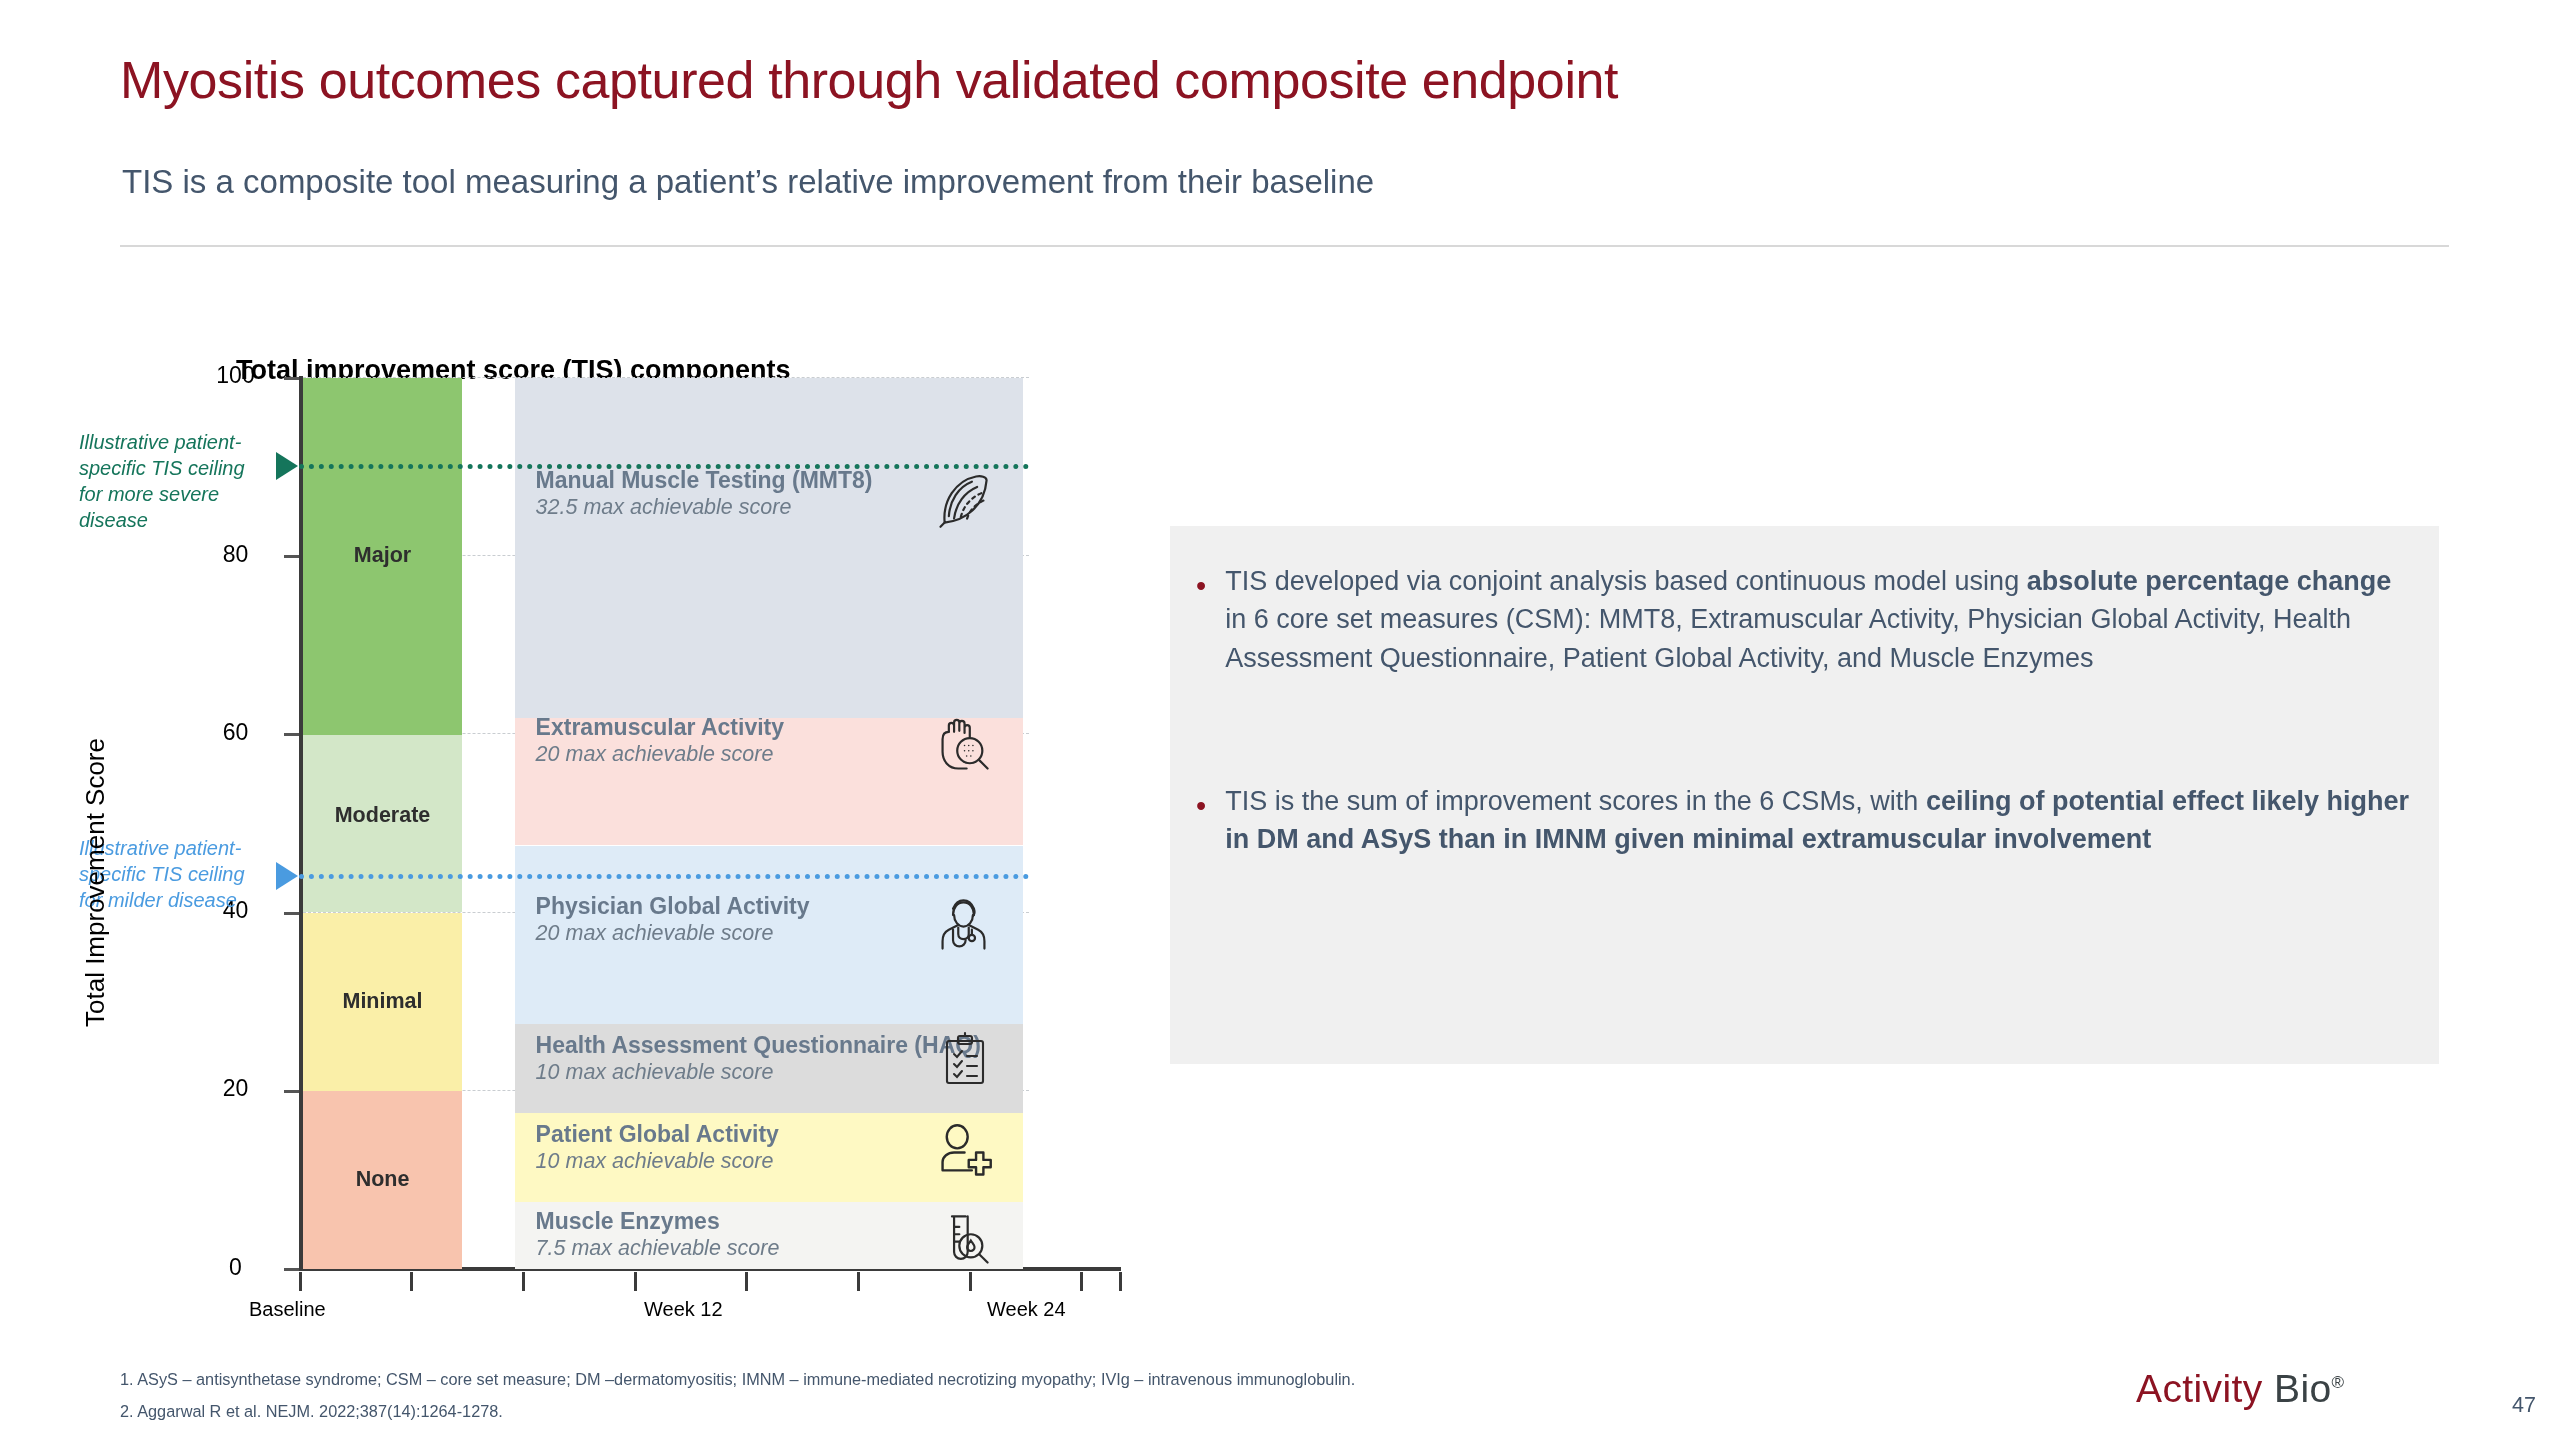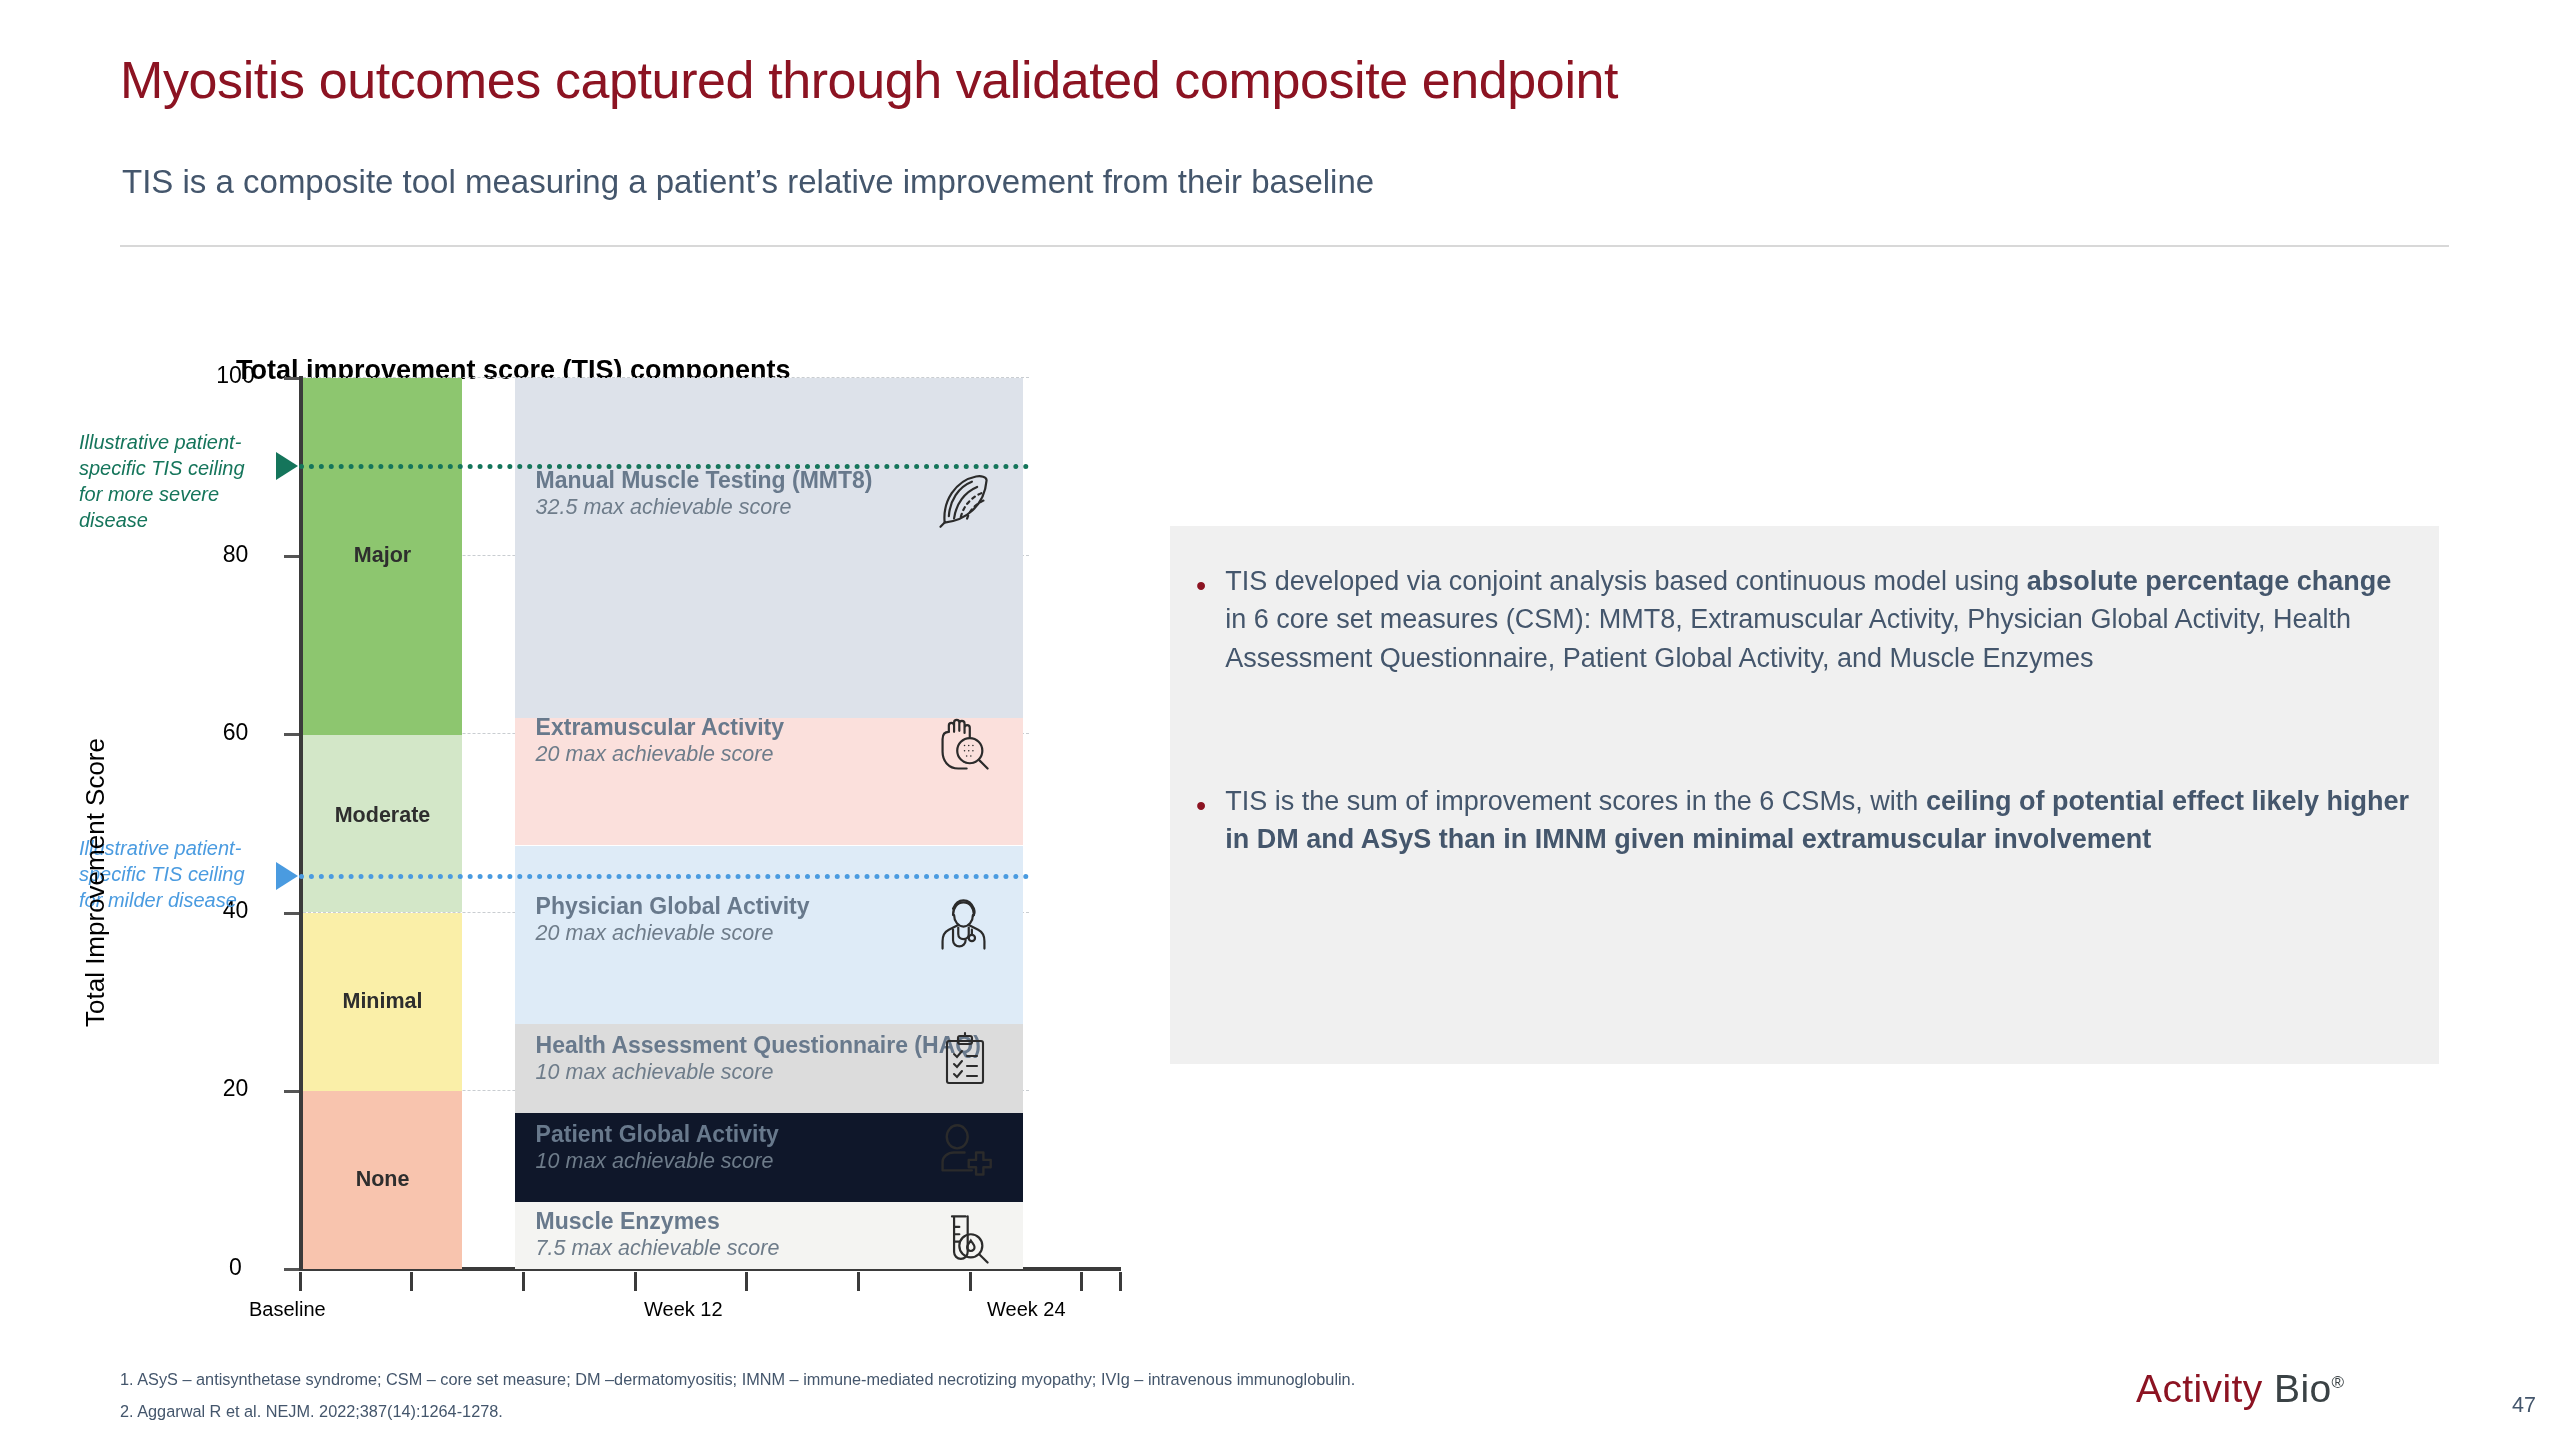--- a/index.html
+++ b/index.html
@@ -267,21 +267,21 @@
         <div class="comp-score">7.5 max achievable score</div>
       </div>
       <div class="comp-icon" style="top: 6%;"><svg width="67" height="67" viewBox="0 0 64 64" fill="none" stroke="#2b2b2b" stroke-width="2.1" stroke-linecap="round">
       <path d="M21 10h13M23 10v34a6.5 6.5 0 0013 0V10"></path>
       <path d="M23 20h5M23 27h5M23 34h5"></path>
       <circle cx="39" cy="38" r="11"></circle>
           <path d="M47 46l8 8"></path>
       <path d="M39 33c2 3 3.5 4.5 3.5 6.2A3.5 3.5 0 0139 43a3.5 3.5 0 01-3.5-3.8c0-1.7 1.5-3.2 3.5-6.2z"></path>
         </svg></div>
     </div>
-    <div class="comp-block" style="top: 1113px; height: 89px; background: #0f172a;">
+    <div class="comp-block" style="top: 1113px; height: 89px; background: #fef9c3;">
       <div class="comp-text" style="top: 8%;">
         <div class="comp-name">Patient Global Activity</div>
         <div class="comp-score">10 max achievable score</div>
       </div>
       <div class="comp-icon" style="top: 6%;"><svg width="67" height="67" viewBox="0 0 64 64" fill="none" stroke="#2b2b2b" stroke-width="2.3" stroke-linecap="round" stroke-linejoin="round">
       <ellipse cx="26" cy="18" rx="10" ry="11"></ellipse>
       <path d="M40 50H12V42c0-5 5-9 11-9h10"></path>
       <path d="M44 33h7v7h7v7h-7v7h-7v-7h-7v-7h7z"></path>
         </svg></div>
     </div>

